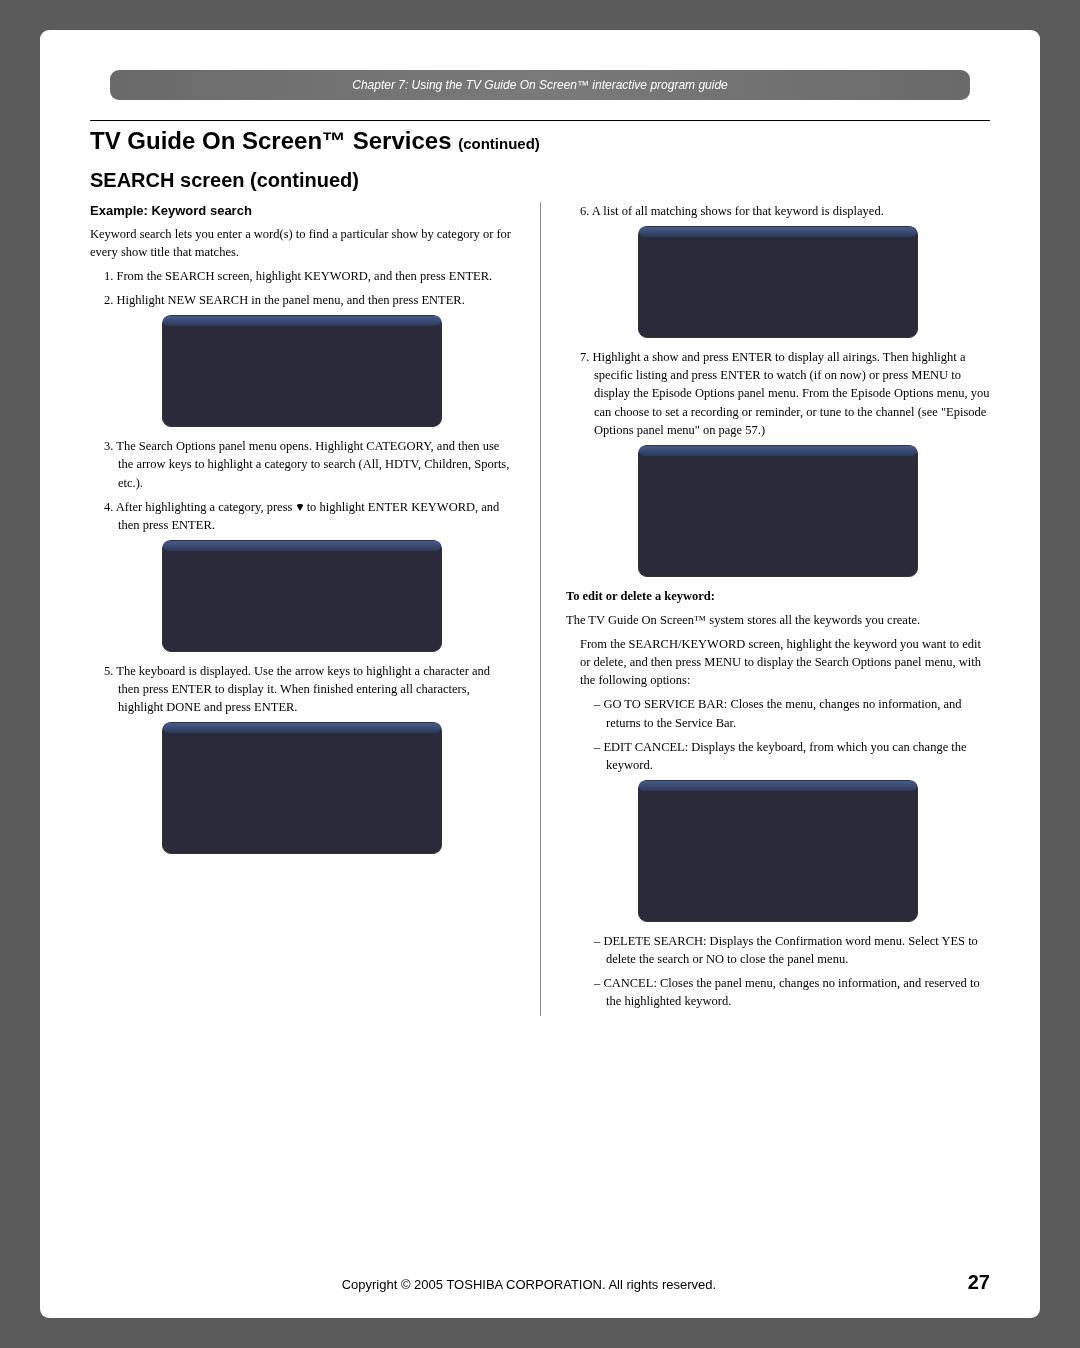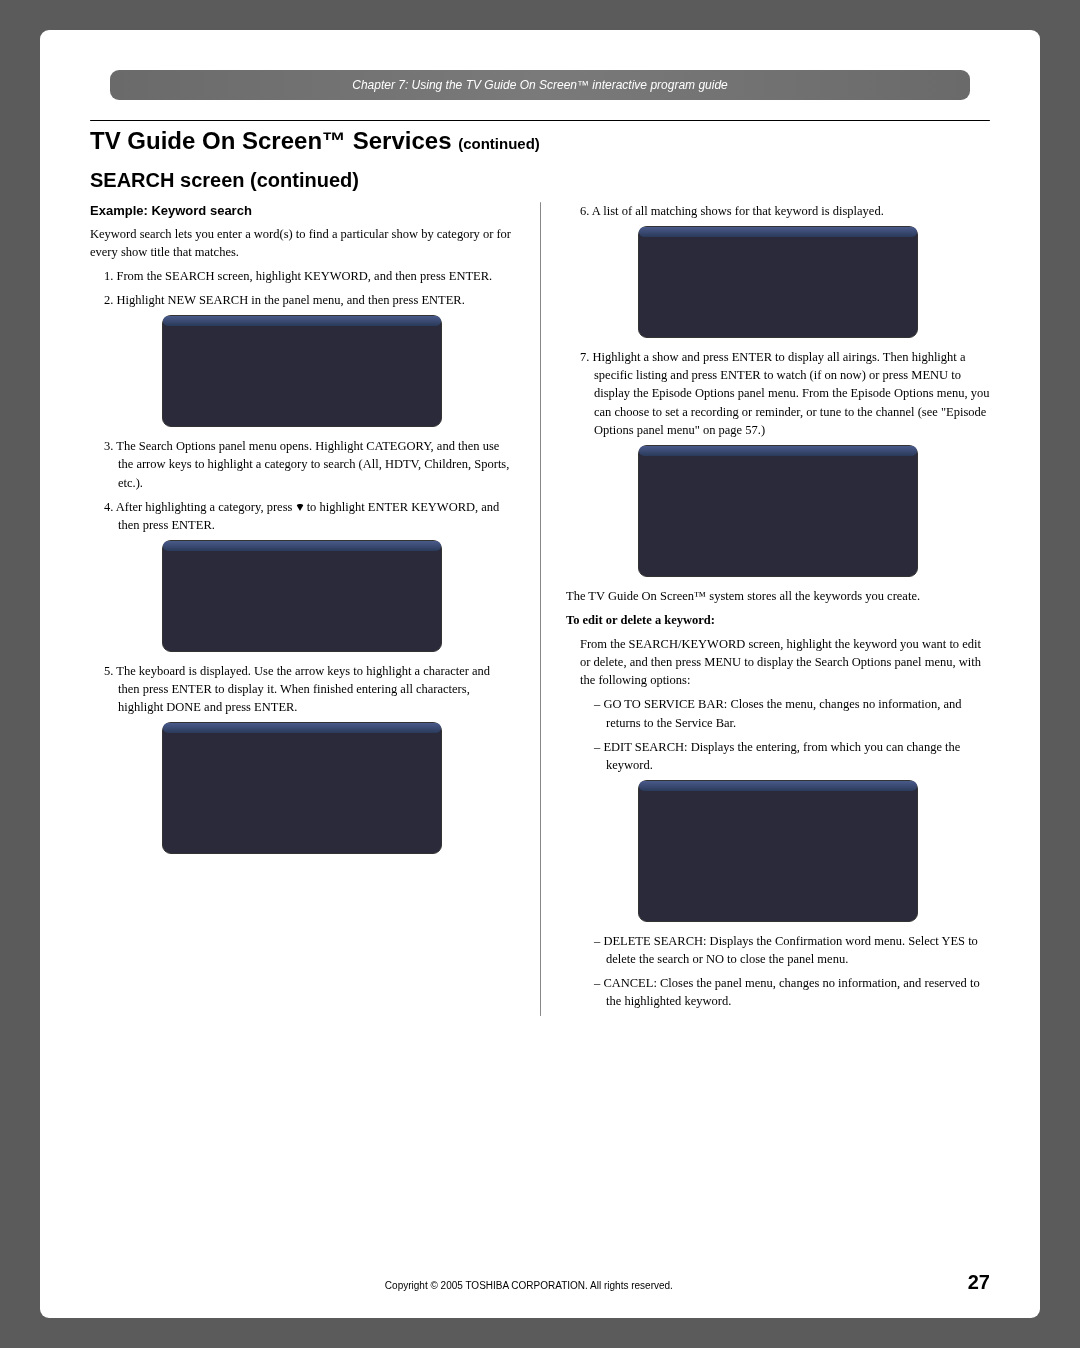--- a/index.html
+++ b/index.html
@@ -95,21 +95,21 @@
   .footer {
     position: absolute;
     bottom: 24px;
     left: 50px;
     right: 50px;
     display: flex;
     justify-content: space-between;
     align-items: baseline;
     font-family: Arial, sans-serif;
   }
-  .copyright { font-size: 10px; flex: 1; text-align: center; }
+  .copyright { font-size: 13px; flex: 1; text-align: center; }
   .page-num { font-size: 20px; font-weight: bold; }
   .arrow-down {
     display: inline-block;
     width: 0; height: 0;
     border-left: 4px solid transparent;
     border-right: 4px solid transparent;
     border-top: 7px solid #000;
     vertical-align: middle;
   }
 </style>
@@ -175,29 +175,29 @@
         </div>
 
       <ol class="steps">
         <li>7. Highlight a show and press ENTER to display all airings. Then highlight a specific listing and press ENTER to watch (if on now) or press MENU to display the Episode Options panel menu. From the Episode Options menu, you can choose to set a recording or reminder, or tune to the channel (see "Episode Options panel menu" on page 57.)</li>
       </ol>
 
       <div class="screenshot med">
           <div class="ss-bar"></div>
         </div>
 
+      <div class="body-text bold">To edit or delete a keyword:</div>
+
       <div class="body-text">The TV Guide On Screen™ system stores all the keywords you create.</div>
-
-      <div class="body-text bold">To edit or delete a keyword:</div>
 
       <div class="body-text" style="padding-left:14px">From the SEARCH/KEYWORD screen, highlight the keyword you want to edit or delete, and then press MENU to display the Search Options panel menu, with the following options:</div>
 
       <div class="sublist">
         <div class="sublist-item">– GO TO SERVICE BAR: Closes the menu, changes no information, and returns to the Service Bar.</div>
-        <div class="sublist-item">– EDIT SEARCH: Displays the entering, from which you can change the keyword.</div>
+        <div class="sublist-item">– EDIT CANCEL: Displays the keyboard, from which you can change the keyword.</div>
       </div>
 
       <div class="screenshot tall">
           <div class="ss-bar"></div>
         </div>
 
       <div class="sublist">
         <div class="sublist-item">– DELETE SEARCH: Displays the Confirmation word menu. Select YES to delete the search or NO to close the panel menu.</div>
         <div class="sublist-item">– CANCEL: Closes the panel menu, changes no information, and reserved to the highlighted keyword.</div>
       </div>

